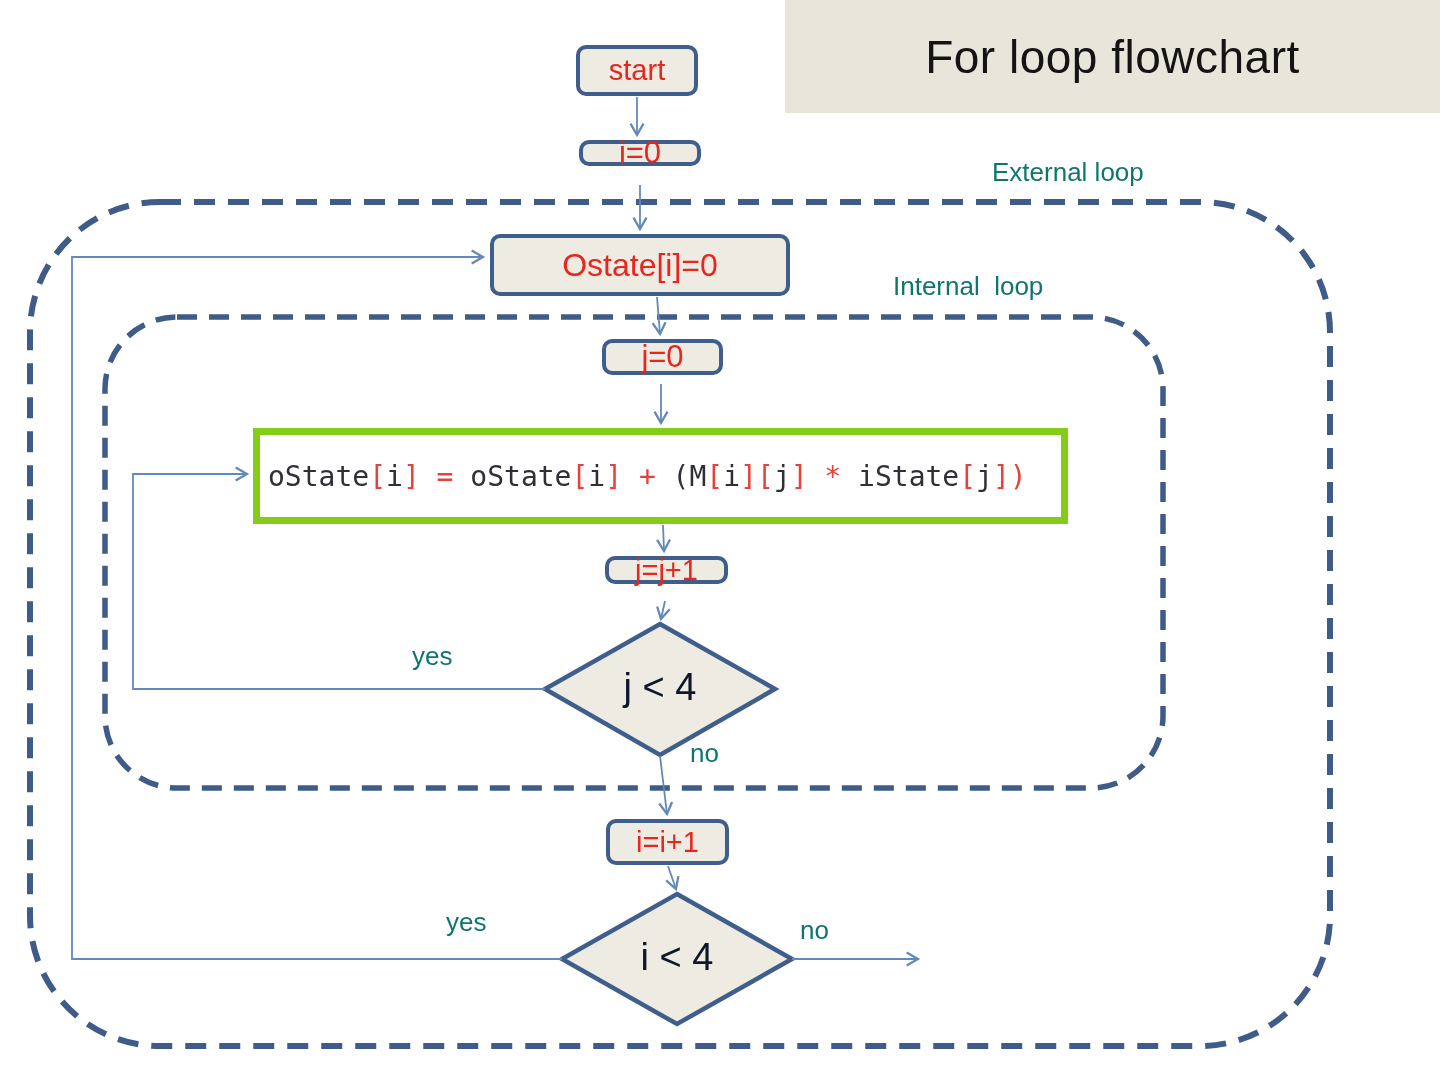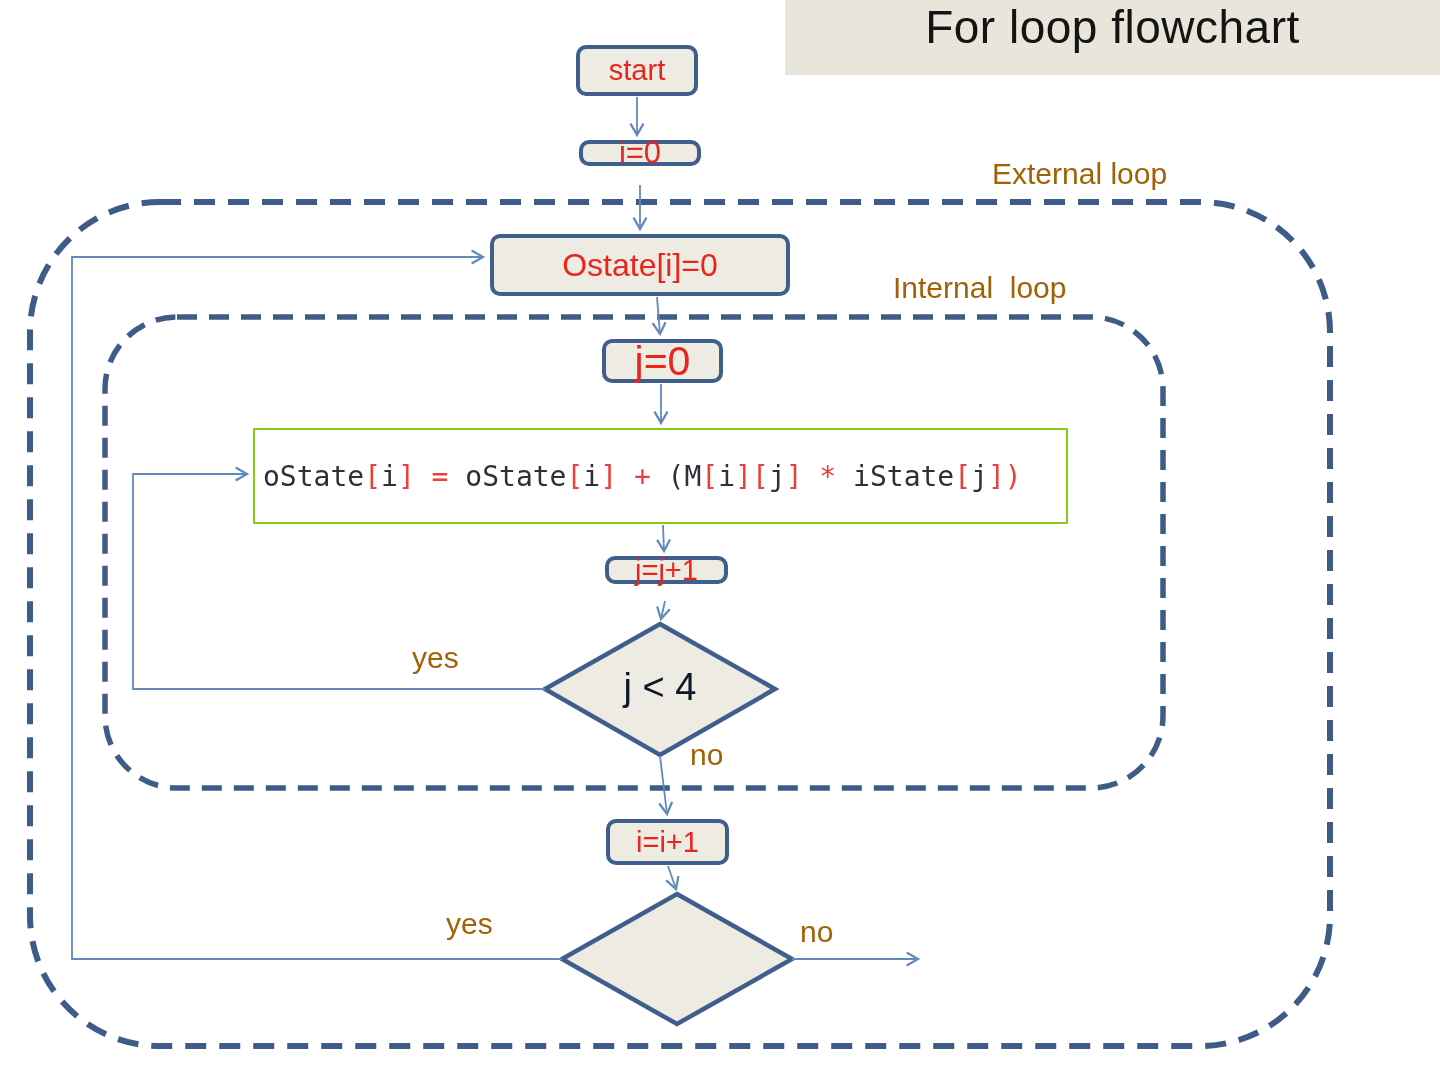--- a/index.html
+++ b/index.html
@@ -12,50 +12,50 @@
     overflow: hidden;
   }
   svg.canvas {
     position: absolute;
     left: 0; top: 0;
     width: 1440px; height: 1080px;
   }
   .title-band {
     position: absolute;
     left: 785px; top: 0px;
-    width: 655px; height: 75px;
+    width: 655px; height: 113px;
     background: #e8e6db;
-    display: flex; justify-content: center;
+    display: flex; align-items: center; justify-content: center;
   }
   .title-band span {
     font-size: 46px;
     color: #141414;
     letter-spacing: 0.5px;
   }
   .node {
     position: absolute;
     background: #edebe2;
     border: 4px solid #3f5e8c;
     border-radius: 10px;
     box-sizing: border-box;
     display: flex; align-items: center; justify-content: center;
     color: #e8261d;
   }
   .node-start   { left: 576px; top: 45px;  width: 122px; height: 51px; font-size: 29px; }
   .node-init-i  { left: 579px; top: 140px; width: 122px; height: 26px; font-size: 31px; }
   .node-ostate  { left: 490px; top: 234px; width: 300px; height: 62px; font-size: 32px; }
-  .node-init-j  { left: 602px; top: 339px; width: 121px; height: 44px; font-size: 41px; }
+  .node-init-j  { left: 602px; top: 339px; width: 121px; height: 36px; font-size: 31px; }
   .node-incr-j  { left: 605px; top: 556px; width: 123px; height: 28px; font-size: 29px; }
   .node-incr-i  { left: 606px; top: 819px; width: 123px; height: 46px; font-size: 29px; }
   .code-box {
     position: absolute;
     left: 253px; top: 428px;
     width: 815px; height: 96px;
     background: #ffffff;
-    border: 2px solid #84cc16;
+    border: 7px solid #84cc16;
     box-sizing: border-box;
     display: flex; align-items: center;
     padding-left: 8px;
   }
   .code-box code {
     font-family: "DejaVu Sans Mono", monospace;
     font-size: 28px;
     white-space: pre;
   }
   .tok-dark { color: #2f2f38; }
@@ -64,22 +64,22 @@
     position: absolute;
     color: #0f172a;
     font-size: 38px;
     text-align: center;
     white-space: pre;
   }
   .dl-j { left: 580px; top: 666px; width: 160px; }
   .dl-i { left: 597px; top: 936px; width: 160px; }
   .flow-label {
     position: absolute;
-    color: #a16207;
-    font-size: 30px;
+    color: #0f766e;
+    font-size: 26px;
     white-space: pre;
   }
   .lbl-external { left: 992px;  top: 157px; }
   .lbl-internal { left: 893px;  top: 271px; }
   .lbl-yes-j    { left: 412px;  top: 641px; }
   .lbl-no-j     { left: 690px;  top: 738px; }
   .lbl-yes-i    { left: 446px;  top: 907px; }
   .lbl-no-i     { left: 800px;  top: 915px; }
 </style>
 </head>
@@ -134,20 +134,21 @@
   </div>
   <div class="node node-incr-i">
     <span>i=i+1</span>
   </div>
 
   <div class="code-box">
     <code><span class="tok-dark">oState</span><span class="tok-red">[</span><span class="tok-dark">i</span><span class="tok-red">]</span><span class="tok-dark"> </span><span class="tok-red">=</span><span class="tok-dark"> oState</span><span class="tok-red">[</span><span class="tok-dark">i</span><span class="tok-red">]</span><span class="tok-dark"> </span><span class="tok-red">+</span><span class="tok-dark"> (M</span><span class="tok-red">[</span><span class="tok-dark">i</span><span class="tok-red">]</span><span class="tok-red">[</span><span class="tok-dark">j</span><span class="tok-red">]</span><span class="tok-dark"> </span><span class="tok-red">*</span><span class="tok-dark"> iState</span><span class="tok-red">[</span><span class="tok-dark">j</span><span class="tok-red">]</span><span class="tok-red">)</span></code>
   </div>
 
   <div class="diamond-label dl-j">j &lt; 4</div>
+  <div class="diamond-label dl-i">i &lt; 4</div>
 
   <div class="flow-label lbl-external">External loop</div>
   <div class="flow-label lbl-internal">Internal  loop</div>
 
   <div class="flow-label lbl-yes-j">yes</div>
   <div class="flow-label lbl-no-j">no</div>
   <div class="flow-label lbl-yes-i">yes</div>
   <div class="flow-label lbl-no-i">no</div>
 
 </div>

